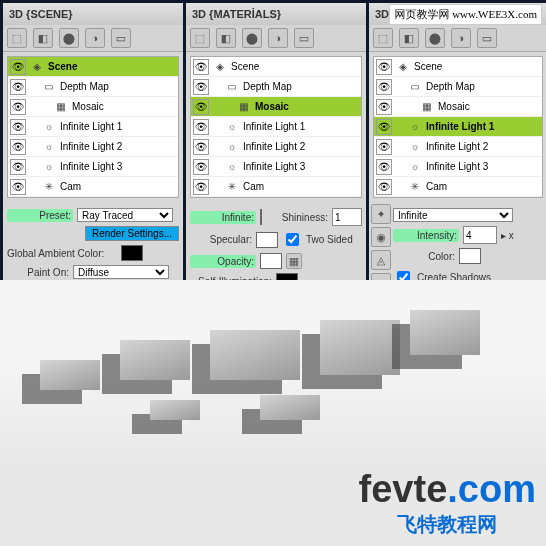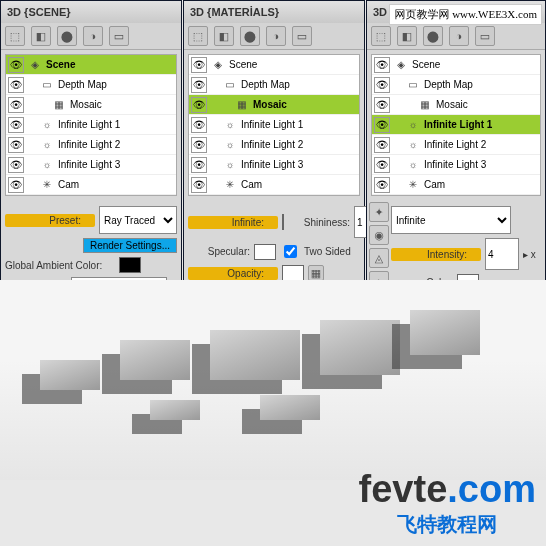--- a/index.html
+++ b/index.html
@@ -1,31 +1,31 @@
 <!DOCTYPE html>
 <html><head>
 <meta charset="utf-8">
 <style>
 body{margin:0;font-family:Tahoma,sans-serif;font-size:10px;background:#e8e8e8;width:546px;height:546px;position:relative;overflow:hidden}
-.panel{position:absolute;background:#d8d8d8;border:1px solid #0f172a;width:180px}
+.panel{position:absolute;background:#d8d8d8;border:3px solid #0f172a;width:180px}
 .panel-head{background:linear-gradient(#e2e2e2,#c9c9c9);height:22px;display:flex;align-items:center;padding:0 6px;font-weight:bold;font-size:11px;color:#333}
 .toolbar{height:26px;background:#d4d4d4;border-bottom:1px solid #aaa;display:flex;align-items:center;padding:0 4px;gap:6px}
 .ticon{width:18px;height:18px;border:1px solid #999;background:#ccc;border-radius:2px;display:flex;align-items:center;justify-content:center;font-size:11px;color:#555}
 .tree{background:#fff;border:1px solid #aaa;margin:4px}
 .row{display:flex;align-items:center;height:19px;border-bottom:1px solid #eee;padding:0 2px}
 .row .vis{width:14px;height:14px;border:1px solid #999;margin-right:4px;display:flex;align-items:center;justify-content:center;font-size:10px}
 .row .ind{display:inline-block}
 .row .ic{width:14px;height:14px;margin-right:4px;display:flex;align-items:center;justify-content:center;font-size:10px;color:#444}
 .row.sel{background:#9acd32}
 .row.sel .lbl{background:#9acd32;font-weight:bold}
 .props{padding:6px 4px;font-size:10px;color:#333}
 .prow{display:flex;align-items:center;margin-bottom:4px;gap:4px}
 .prow label{min-width:62px;text-align:right}
-.hl{background:#eab308;padding:1px 14px;border-radius:2px}
-select,input[type=text]{font-size:10px;border:1px solid #888;background:#fff;height:28px}
+.hl{background:#86efac;padding:1px 2px;border-radius:2px}
+select,input[type=text]{font-size:10px;border:1px solid #888;background:#fff;height:14px}
 .swatch{width:20px;height:14px;border:1px solid #666;display:inline-block}
 .btn{background:#0ea5e9;border:1px solid #888;font-size:10px;padding:1px 6px}
 .sidebtns{position:absolute;left:-18px;top:40px;display:flex;flex-direction:column;gap:3px}
 .sidebtns .ticon{background:#d0d0d0}
 .watermark{position:absolute;top:4px;right:4px;background:#fff;border:1px solid #ccc;padding:2px 4px;font-size:11px;font-family:SimSun}
 .render3d{position:absolute;top:280px;left:0;width:546px;height:200px;background:linear-gradient(#f5f5f5 40%,#e6e6e6)}
 .shape{position:absolute;background:linear-gradient(160deg,#d5d5d5,#9a9a9a);box-shadow:-18px 14px 0 rgba(60,60,60,.6)}
 .logo{position:absolute;bottom:8px;right:10px;text-align:center}
 .logo .l1{font-size:38px;font-weight:bold;color:#333;font-family:Arial}
 .logo .dot{color:#0a6dd6}

